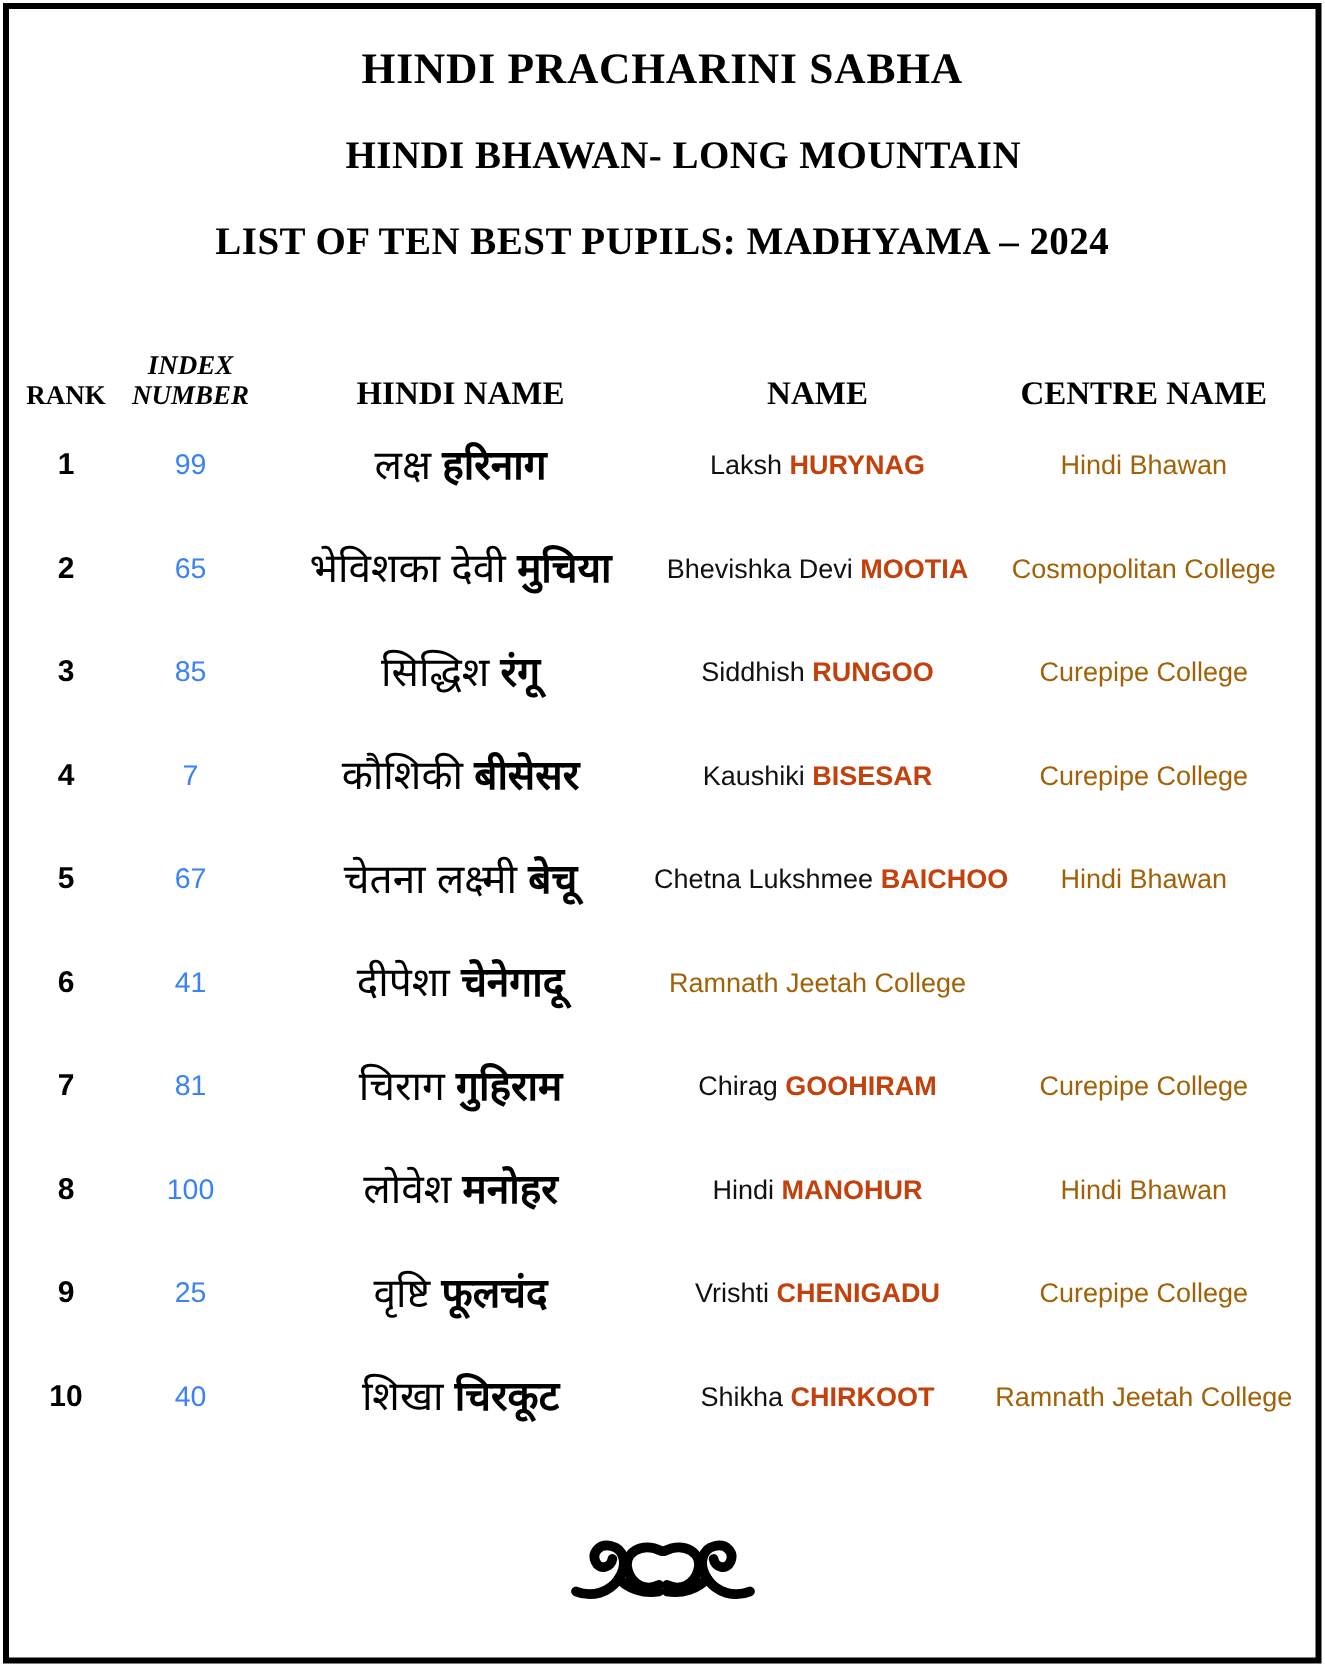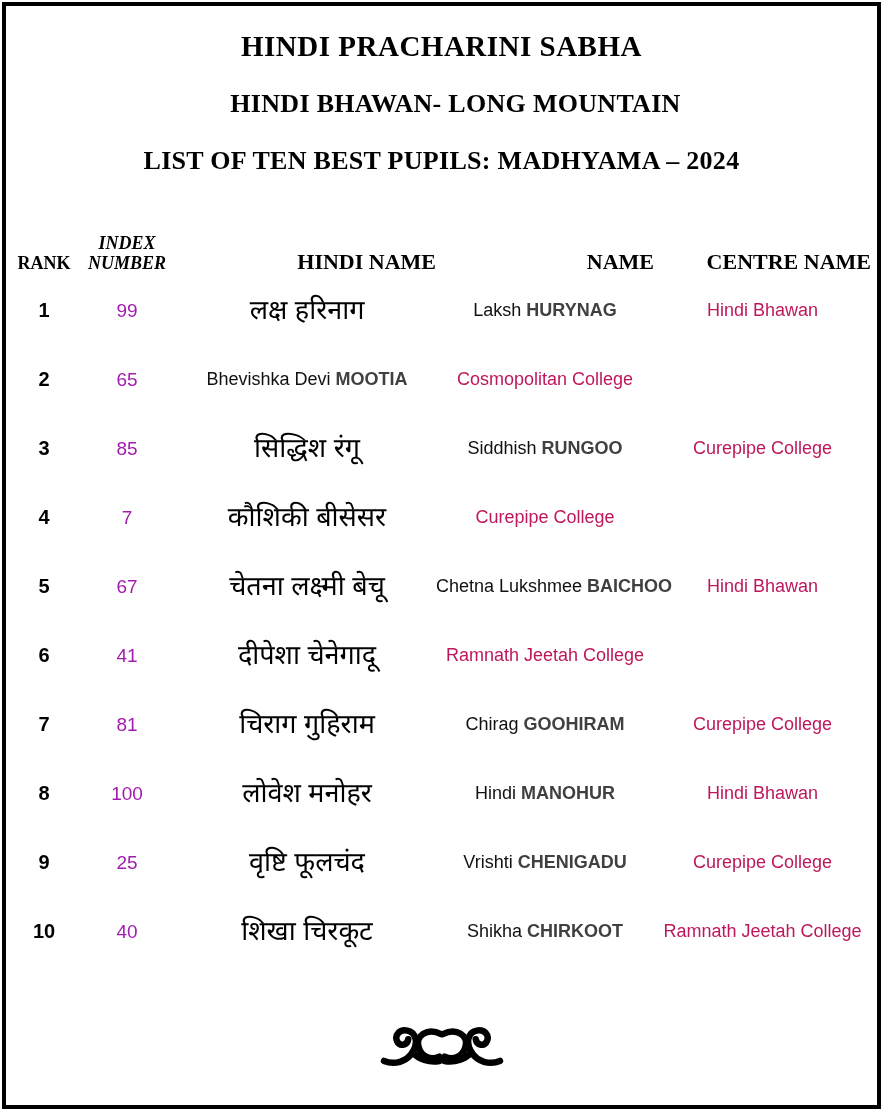--- a/index.html
+++ b/index.html
@@ -36,29 +36,29 @@
     grid-template-columns: 64px 102px 258px 218px 1fr;
     align-items: center;
     height: 69px;
   }
   .thead { height: 54px; align-items: end; padding-bottom: 2px; }
   .cell { text-align: center; line-height: 1.15; }
   .hcell {
     font-family: "Liberation Serif", serif;
     font-weight: bold; font-size: 18px;
   }
-  .hcell.big { font-size: 22px; text-align: right; }
+  .hcell.big { font-size: 22px; }
   .hcell .stack { display: block; font-style: italic; }
   .rank-cell  { font-weight: bold; font-size: 20px; }
-  .index-cell { font-size: 19px; color: #a21caf; }
+  .index-cell { font-size: 19px; color: #3b82f6; }
   .hindi-cell { font-size: 27px; font-family: sans-serif; white-space: nowrap; }
-  .hindi-cell .surname { font-weight: normal; }
+  .hindi-cell .surname { font-weight: bold; }
   .name-cell  { font-size: 18px; color: #111; white-space: nowrap; }
-  .name-cell .surname { font-weight: bold; color: #404040; }
-  .centre-cell { font-size: 18px; color: #be185d; white-space: nowrap; }
+  .name-cell .surname { font-weight: bold; color: #c2410c; }
+  .centre-cell { font-size: 18px; color: #a16207; white-space: nowrap; }
   
   .footer { margin-top: 56px; display: flex; justify-content: center; }
   .flourish { width: 130px; height: 45px; }
 </style>
 </head>
 <body>
 
 <div class="page">
 
   <div class="titles">
@@ -90,20 +90,24 @@
       <div class="cell name-cell">
         <span>Laksh</span>
         <span class="surname">HURYNAG</span>
       </div>
       <div class="cell centre-cell">Hindi Bhawan</div>
     </div>
 
     <div class="trow">
       <div class="cell rank-cell">2</div>
       <div class="cell index-cell">65</div>
+      <div class="cell hindi-cell">
+        <span>भेविशका देवी</span>
+        <span class="surname">मुचिया</span>
+      </div>
       <div class="cell name-cell">
         <span>Bhevishka Devi</span>
         <span class="surname">MOOTIA</span>
       </div>
       <div class="cell centre-cell">Cosmopolitan College</div>
     </div>
 
     <div class="trow">
       <div class="cell rank-cell">3</div>
       <div class="cell index-cell">85</div>
@@ -117,20 +121,24 @@
       </div>
       <div class="cell centre-cell">Curepipe College</div>
     </div>
 
     <div class="trow">
       <div class="cell rank-cell">4</div>
       <div class="cell index-cell">7</div>
       <div class="cell hindi-cell">
         <span>कौशिकी</span>
         <span class="surname">बीसेसर</span>
+      </div>
+      <div class="cell name-cell">
+        <span>Kaushiki</span>
+        <span class="surname">BISESAR</span>
       </div>
       <div class="cell centre-cell">Curepipe College</div>
     </div>
 
     <div class="trow">
       <div class="cell rank-cell">5</div>
       <div class="cell index-cell">67</div>
       <div class="cell hindi-cell">
         <span>चेतना लक्ष्मी</span>
         <span class="surname">बेचू</span>

